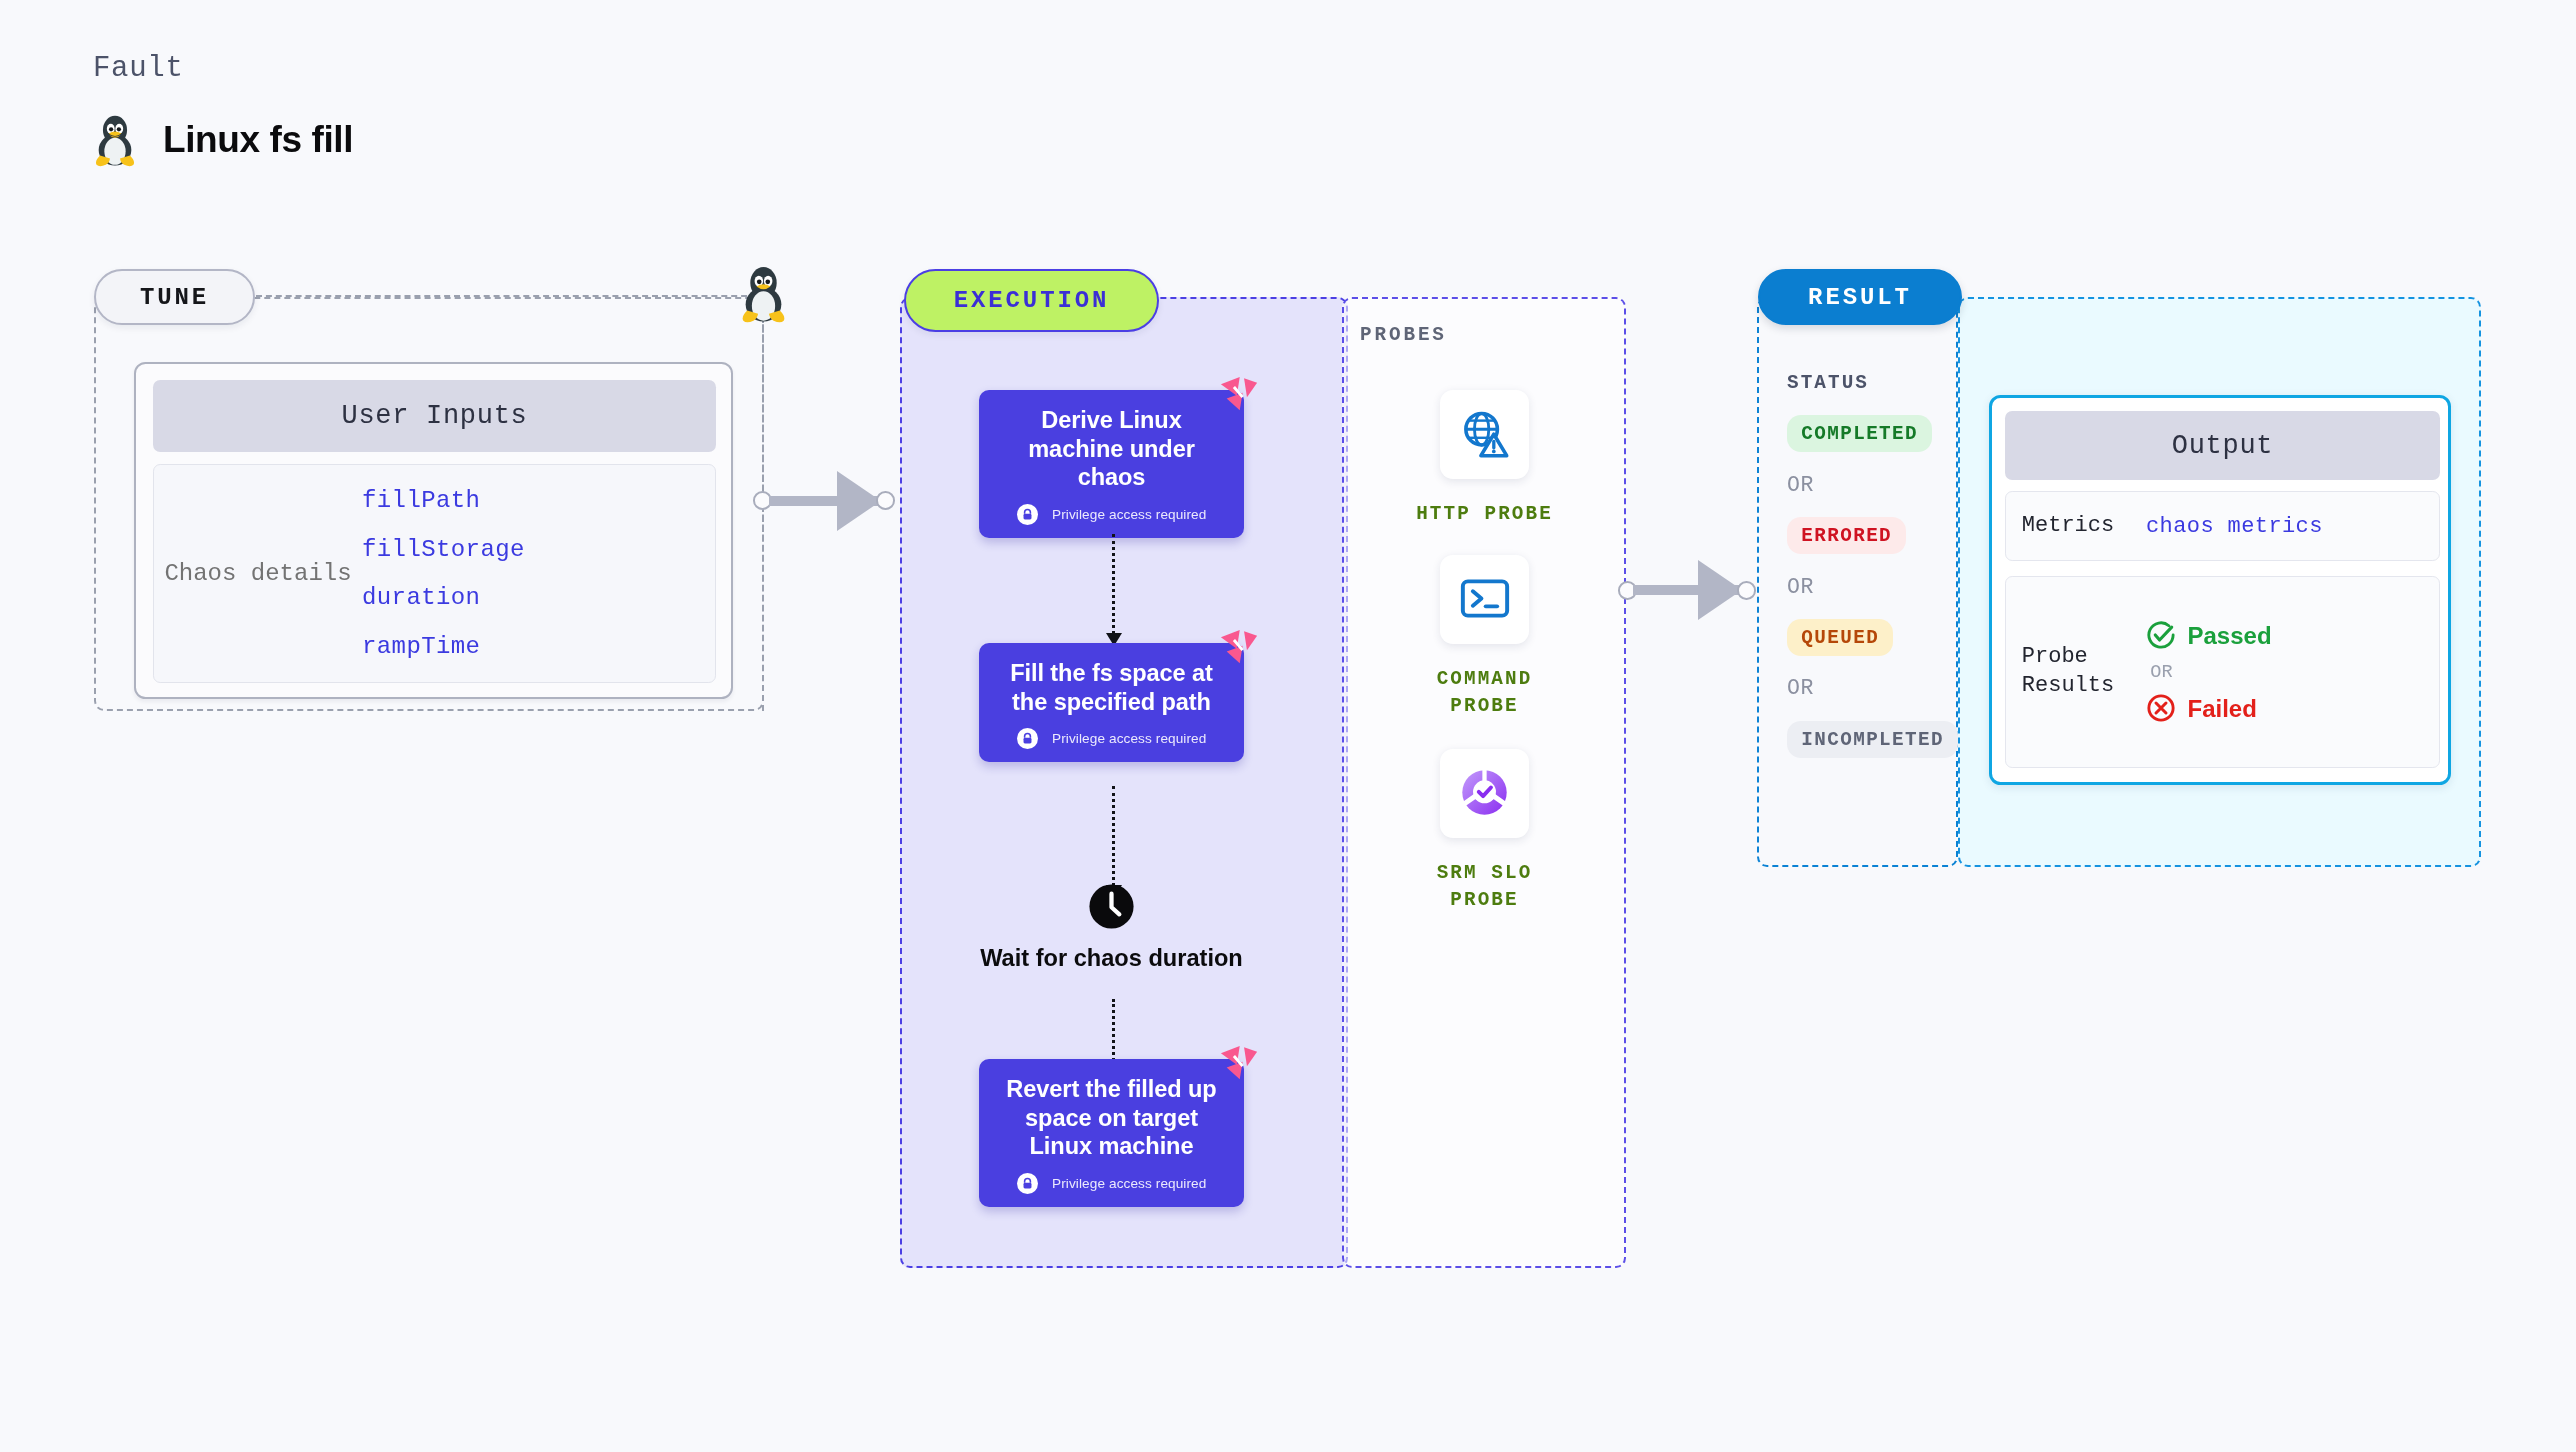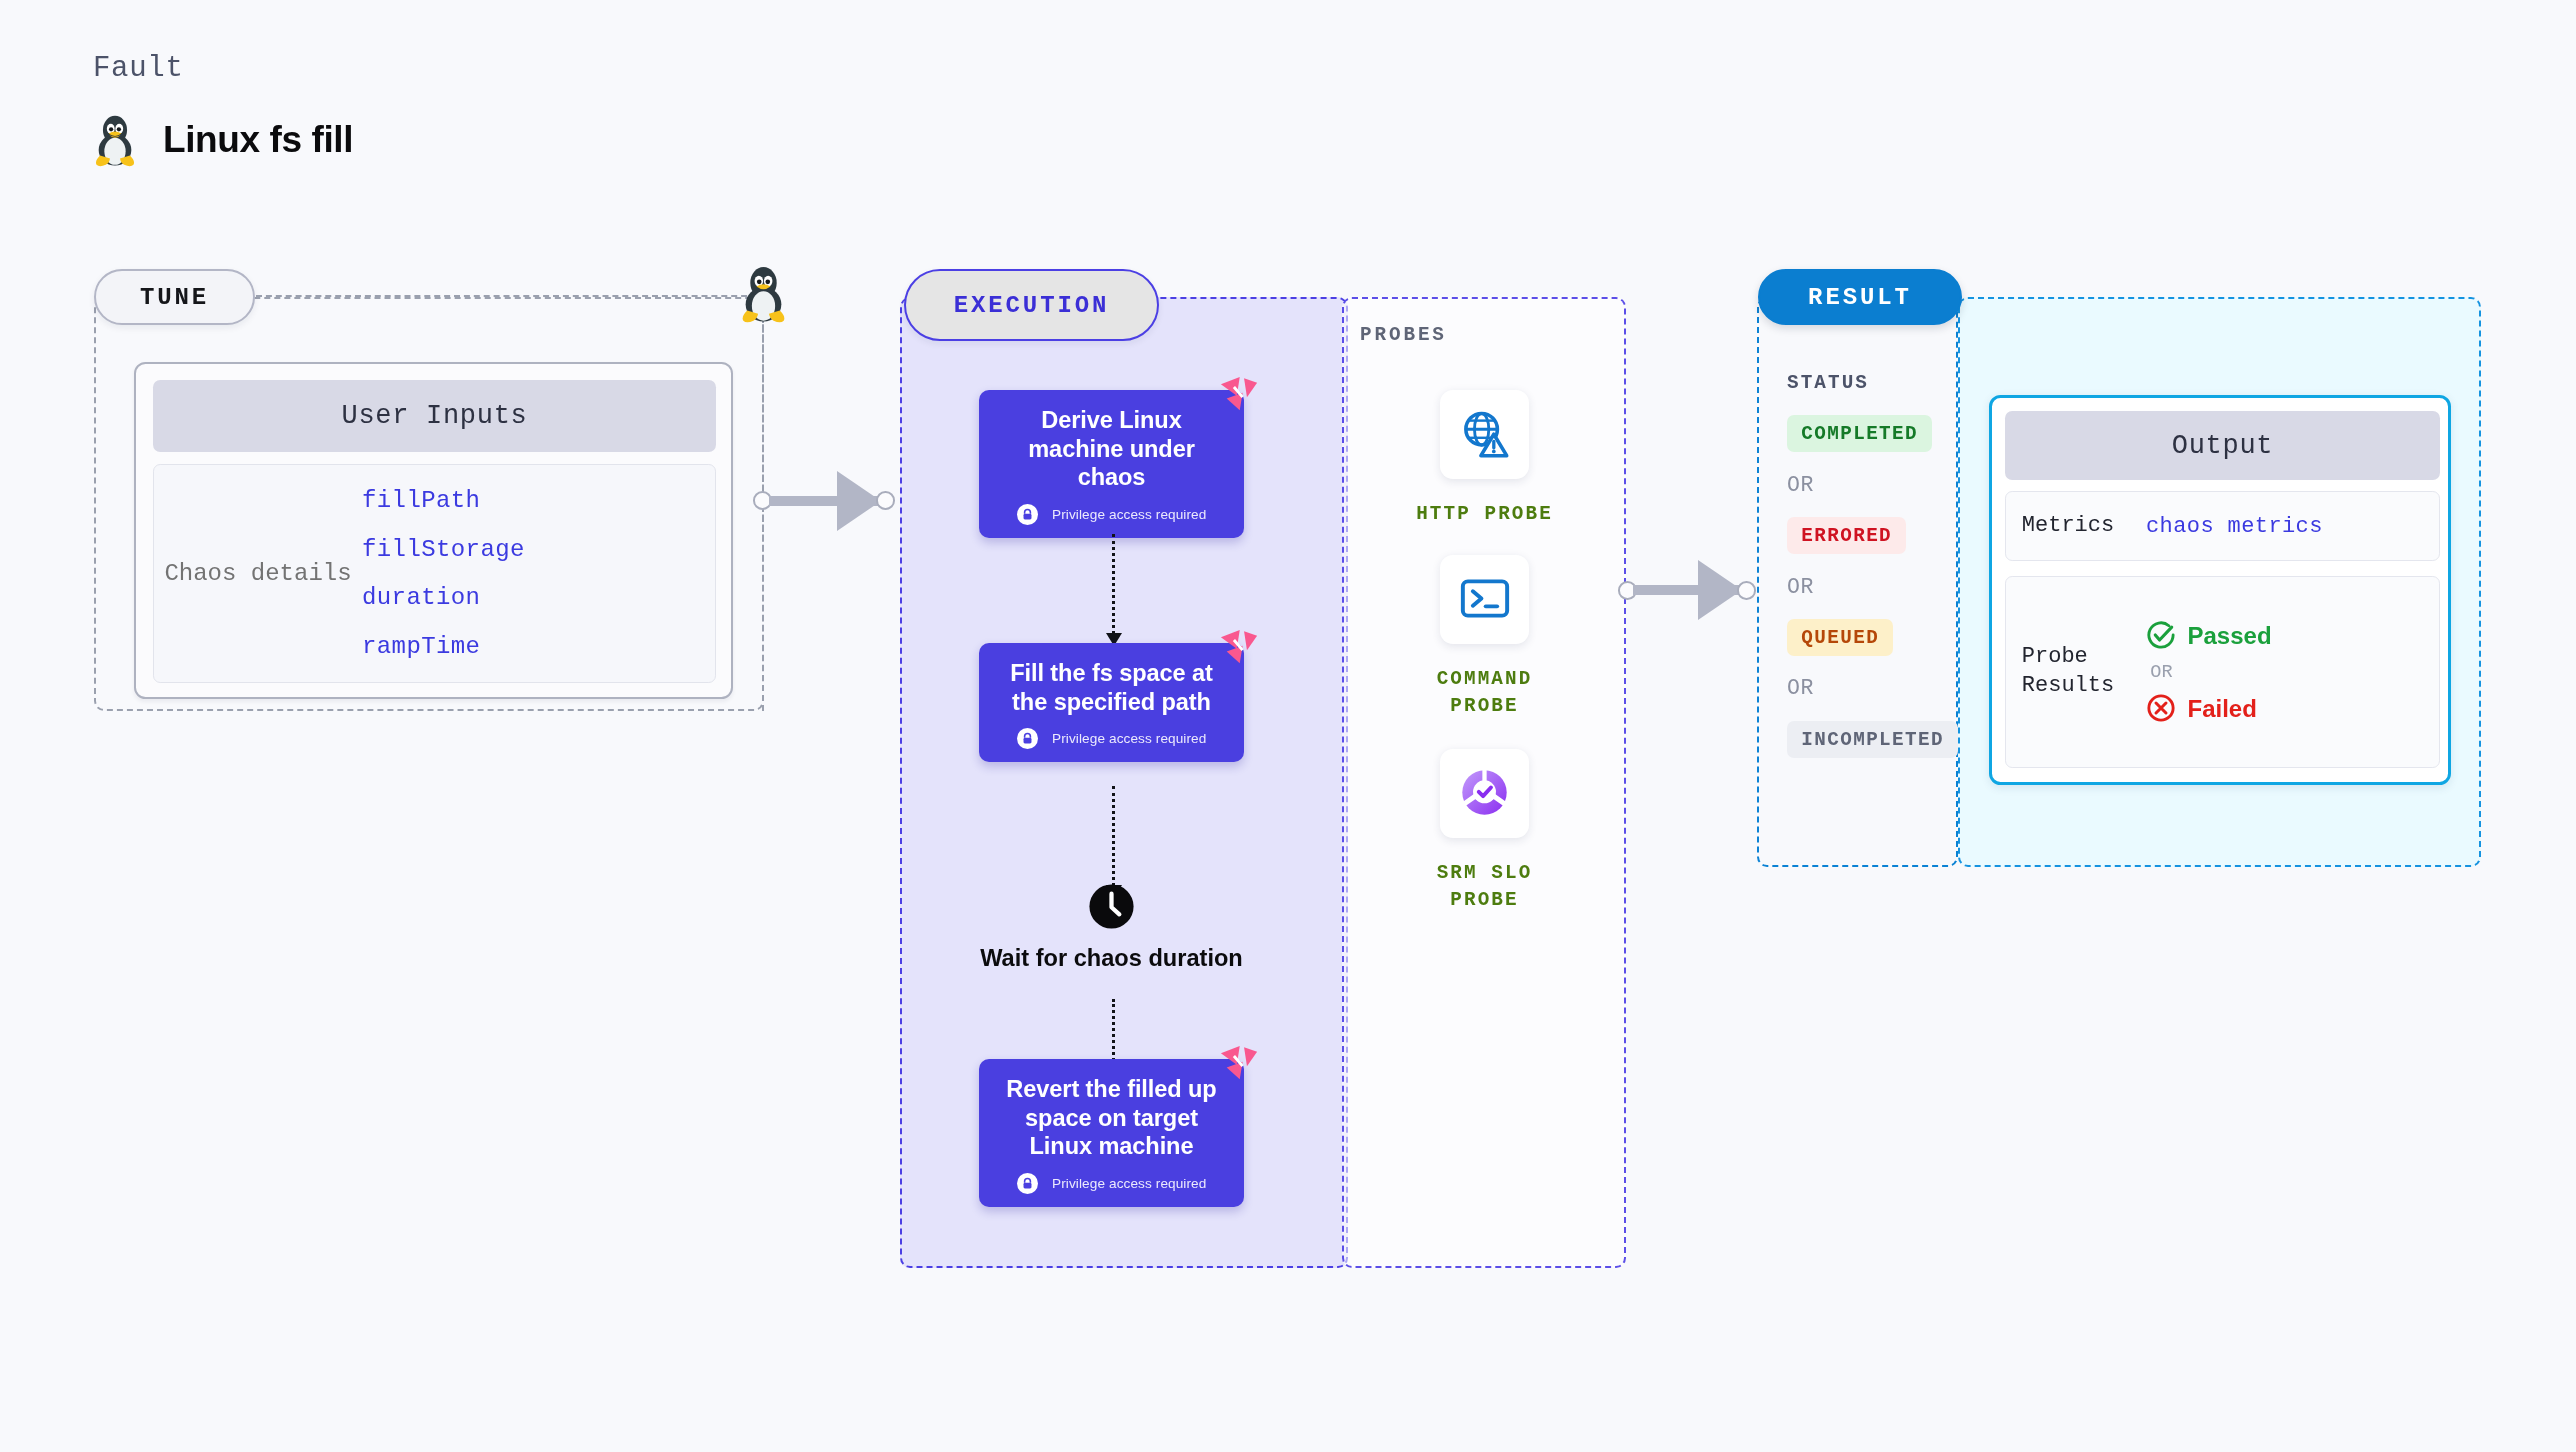--- a/index.html
+++ b/index.html
@@ -36,22 +36,22 @@
     position: absolute; display: flex; align-items: center; justify-content: center;
     border-radius: 716px; font-family: "Liberation Mono", monospace;
     font-weight: 700; letter-spacing: 2.9px; white-space: nowrap;
   }
   .pill.tune {
     left: 94px; top: 269px; width: 161px; height: 56px;
     background: #f3f4f8; border: 2.9px solid #b3b6c6; color: #15161a;
     font-size: 24px; box-shadow: 0 2.9px 7.2px rgba(20,25,50,0.07); text-align: right;
   }
   .pill.execution {
-    left: 904px; top: 269px; width: 255px; height: 72px;
-    background: #e5e5e5; border: 2.9px solid #4b3fe4; color: #3b2fd6;
+    left: 904px; top: 269px; width: 255px; height: 63px;
+    background: #bef264; border: 2.9px solid #4b3fe4; color: #3b2fd6;
     font-size: 24px; box-shadow: 0 2.9px 7.2px rgba(20,25,50,0.07);
   }
   .pill.result {
     left: 1758px; top: 269px; width: 204px; height: 56px;
     background: #0b7ed0; border: 2.9px solid #0b7ed0; color: #ffffff;
     font-size: 24px; box-shadow: 0 3.6px 8.6px rgba(20,25,50,0.15);
   }
 
   .section-caption {
     position: absolute; font-family: "Liberation Mono", monospace;
@@ -130,21 +130,21 @@
   }
 
   
   .status-title {
     position: absolute; left: 1787px; top: 372px;
     font-family: "Liberation Mono", monospace; font-size: 19.3px; font-weight: 700;
     letter-spacing: 2.1px; color: #4c5369;
   }
   .status-chip {
     position: absolute; left: 1787px; display: inline-flex; align-items: center; justify-content: center;
-    height: 37px; padding: 0 14.3px; border-radius: 7px;
+    height: 37px; padding: 0 14.3px; border-radius: 14px;
     font-family: "Liberation Mono", monospace; font-size: 19.3px; font-weight: 700; letter-spacing: 1.4px;
   }
   .chip-completed { background: #dbf5e0; color: #157a28; }
   .chip-errored   { background: #fdeaea; color: #cf1322; }
   .chip-queued    { background: #fdf0c9; color: #b54708; }
   .chip-incomplete{ background: #eceef3; color: #5f6577; }
   .or-text {
     position: absolute; left: 1787px;
     font-family: "Liberation Mono", monospace; font-size: 21.5px; color: #8b90a0; letter-spacing: 0.7px;
   }

